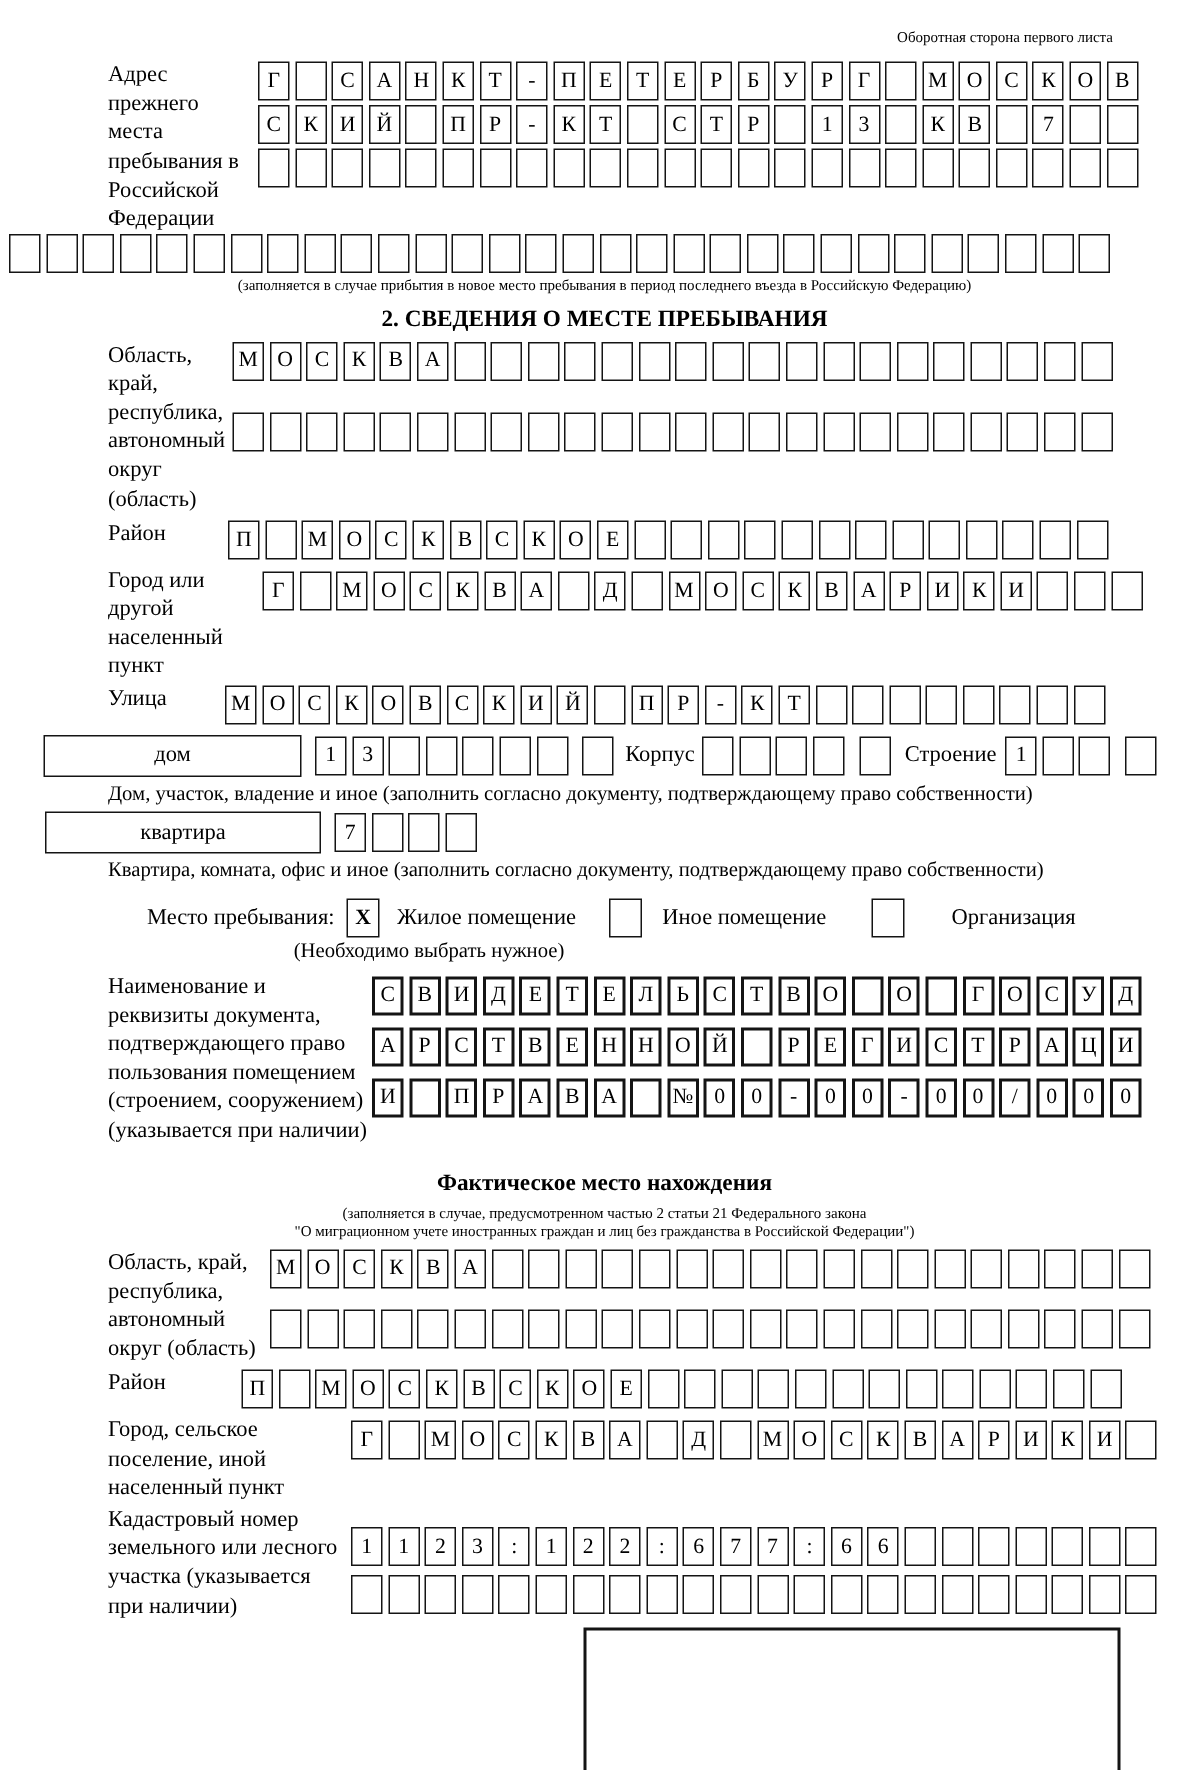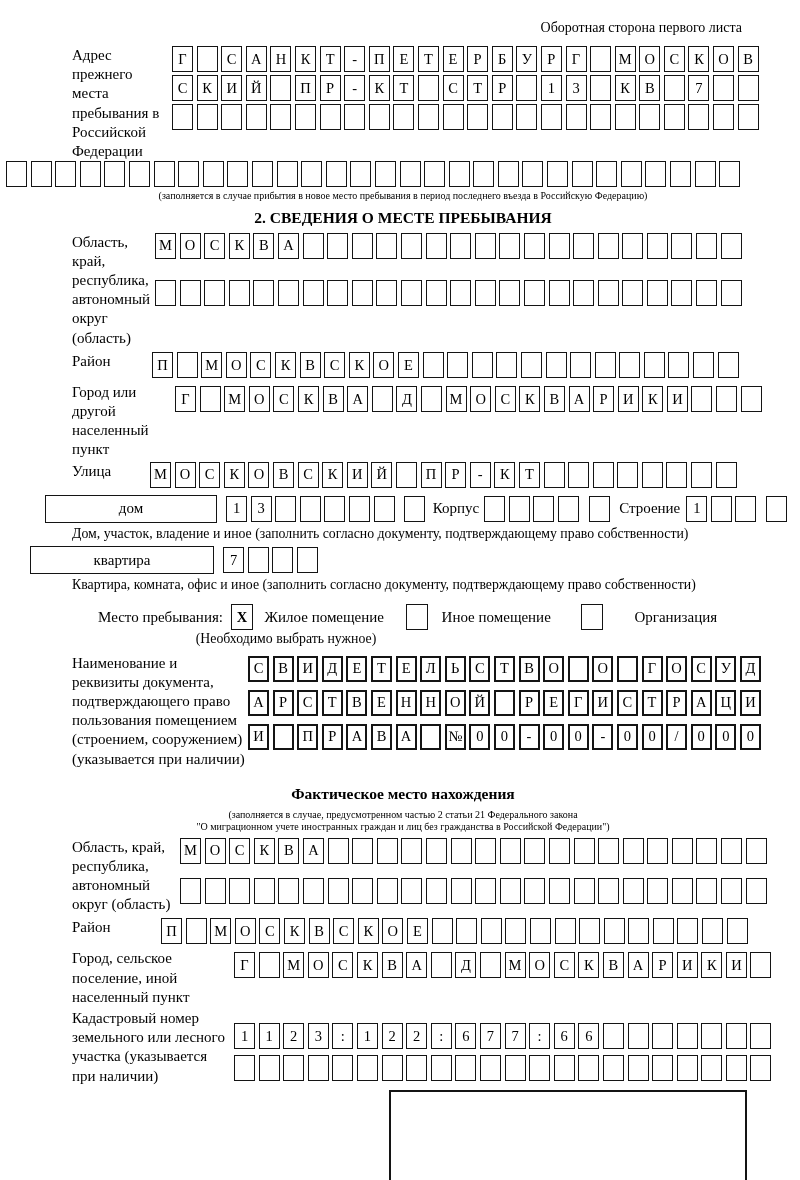--- a/index.html
+++ b/index.html
@@ -2,21 +2,21 @@
 <html><head>
 <meta charset="utf-8">
 <style>
   html,body{margin:0;padding:0;background:#fff;}
   body{
     width:800px;height:1180px;
     font-family:"Liberation Serif","DejaVu Serif",serif;
     color:#000;font-size:15px;overflow:hidden;
   }
   .page{position:relative;width:800px;height:1180px;padding:0 0 0 6px;box-sizing:border-box;}
-  .hdr-note{margin-top:20px;padding-right:58px;text-align:right;font-size:14px;}
+  .hdr-note{margin-top:20px;padding-right:58px;text-align:right;font-size:10px;}
   
   .boxrow{display:flex;margin-bottom:3px;}
   .cbox{
     flex:none;box-sizing:border-box;
     width:21px;height:26px;margin-right:3.6px;
     border:1.6px solid #141414;background:#fff;
     display:flex;align-items:center;justify-content:center;
     font-size:14.5px;line-height:1;
   }
   .thick .cbox{border-width:2.2px;}
@@ -313,21 +313,21 @@
           <span class="cbox"></span>
           <span class="cbox"></span>
           <span class="cbox"></span>
           <span class="cbox"></span>
           <span class="cbox"></span>
           <span class="cbox"></span>
         </div>
     </div>
   </div>
 
-  <div class="frow mt4" style="margin-left:39px;align-items:center;">
+  <div class="frow mt4" style="margin-left:23px;align-items:center;">
     <div class="wbox" style="width:172px;margin-right:9px;">дом</div>
     <div class="boxrow gap-last" style="margin-bottom:0;">
         <span class="cbox">1</span>
         <span class="cbox">3</span>
         <span class="cbox"></span>
         <span class="cbox"></span>
         <span class="cbox"></span>
         <span class="cbox"></span>
         <span class="cbox"></span>
         <span class="cbox"></span>

